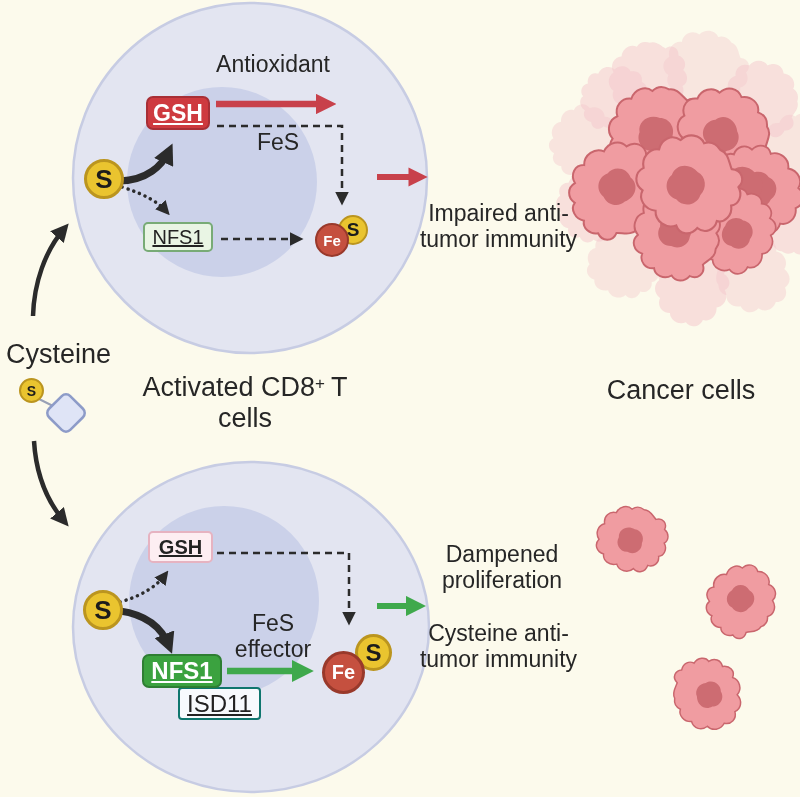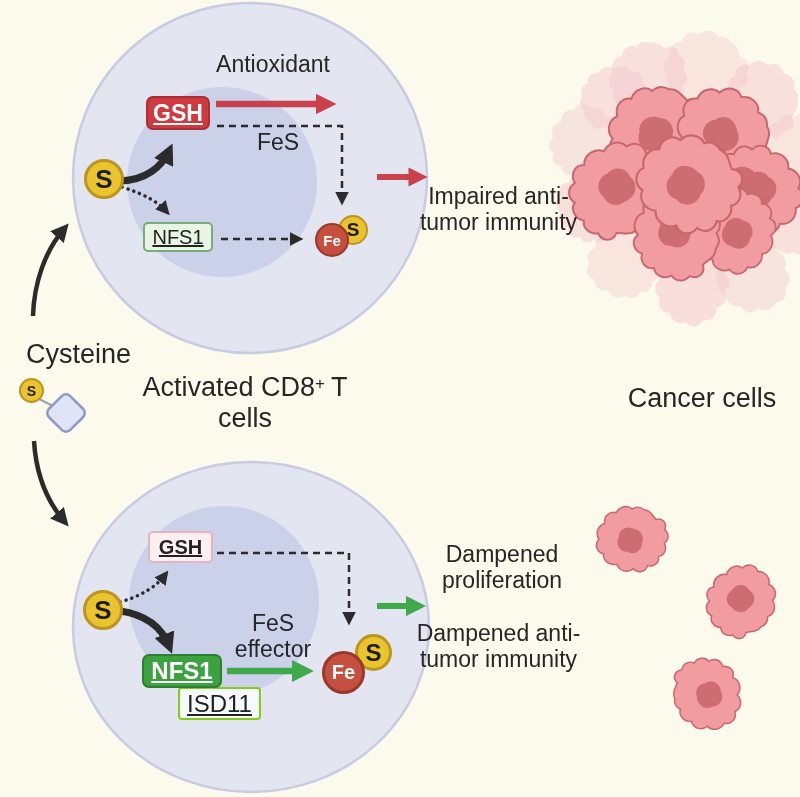--- a/index.html
+++ b/index.html
@@ -19,35 +19,35 @@
   }
   .chip {
     position:absolute; display:flex; align-items:center; justify-content:center;
     box-sizing:border-box; border-radius:50%; font-weight:bold; color:#1c1c1c;
     background:#EAC42F; border:3px solid #BB951F;
   }
   #gsh-top    { left:146px; top:96px;  width:64px; height:34px; background:#CE3A3F; border:2px solid #A82F36; color:#fff; font-weight:bold; font-size:23px; }
   #nfs1-top   { left:143px; top:222px; width:70px; height:30px; background:#E9F5E4; border:2px solid #78AB76; color:#222; font-size:20px; border-radius:5px; }
   #gsh-bottom { left:148px; top:531px; width:65px; height:32px; background:#FDEEF2; border:2px solid #E6B3C1; color:#222; font-size:20px; font-weight:bold; border-radius:5px; }
   #nfs1-bottom{ left:142px; top:654px; width:80px; height:34px; background:#3BA23F; border:2px solid #2E7E33; color:#fff; font-weight:bold; font-size:24px; z-index:3; }
-  #isd11      { left:178px; top:687px; width:83px; height:33px; background:#F7FAFD; border:2px solid #84cc16; color:#222; font-size:24px; border-radius:4px; z-index:2; }
+  #isd11      { left:178px; top:687px; width:83px; height:33px; background:#F7FAFD; border:2px solid #0f766e; color:#222; font-size:24px; border-radius:4px; z-index:2; }
   #s-top        { left:84px;  top:159px; width:40px; height:40px; font-size:26px; }
   #s-bottom     { left:83px;  top:590px; width:40px; height:40px; font-size:26px; }
   #fes-s-top    { left:338px; top:215px; width:30px; height:30px; font-size:19px; border-width:2.5px; z-index:1; }
   #fe-top       { left:315px; top:223px; width:34px; height:34px; font-size:15px; background:#C5503F; border:2.5px solid #99392B; color:#fff; z-index:2; }
   #fes-s-bottom { left:355px; top:634px; width:37px; height:37px; font-size:24px; z-index:1; }
   #fe-bottom    { left:322px; top:651px; width:43px; height:43px; font-size:20px; background:#C5503F; border:3px solid #99392B; color:#fff; z-index:2; }
   #cys-s        { left:19px;  top:378px; width:25px; height:25px; font-size:14px; border-width:2px; }
   #lbl-antioxidant { left:187px; top:51px;  width:172px; }
   #lbl-fes-stab    { left:198px; top:129px; width:160px; }
   #lbl-dampened    { left:406px; top:111px; width:185px; }
-  #lbl-impaired    { left:406px; top:183px; width:185px; }
-  #lbl-cysteine    { left:6px;   top:339px;margin-left:20px; }
+  #lbl-impaired    { left:406px; top:200px; width:185px; }
+  #lbl-cysteine    { left:6px;   top:339px; }
   #lbl-activated   { left:112px; top:372px; width:266px; }
-  #lbl-cancer      { left:616px; top:375px; width:172px;margin-top:8px; }
+  #lbl-cancer      { left:595px; top:375px; width:172px; }
   #lbl-fes-syn     { left:198px; top:610px; width:150px; }
   #lbl-enhanced    { left:412px; top:541px; width:180px; }
   #lbl-improved    { left:406px; top:620px; width:185px; }
   .sup { font-size:17px; vertical-align:7px; }
   .post { margin-left:6px; }
 </style>
 </head>
 <body>
 
 <div class="canvas">
@@ -167,17 +167,17 @@
   <div class="lbl big" id="lbl-cancer">Cancer cells</div>
   <div class="lbl" id="lbl-fes-syn">
     <div>FeS</div>
     <div>effector</div>
   </div>
   <div class="lbl" id="lbl-enhanced">
     <div>Dampened</div>
     <div>proliferation</div>
   </div>
   <div class="lbl" id="lbl-improved">
-    <div>Dampened anti-</div>
+    <div>Cysteine anti-</div>
     <div>tumor immunity</div>
   </div>
 
 </div>
 
 </body></html>

